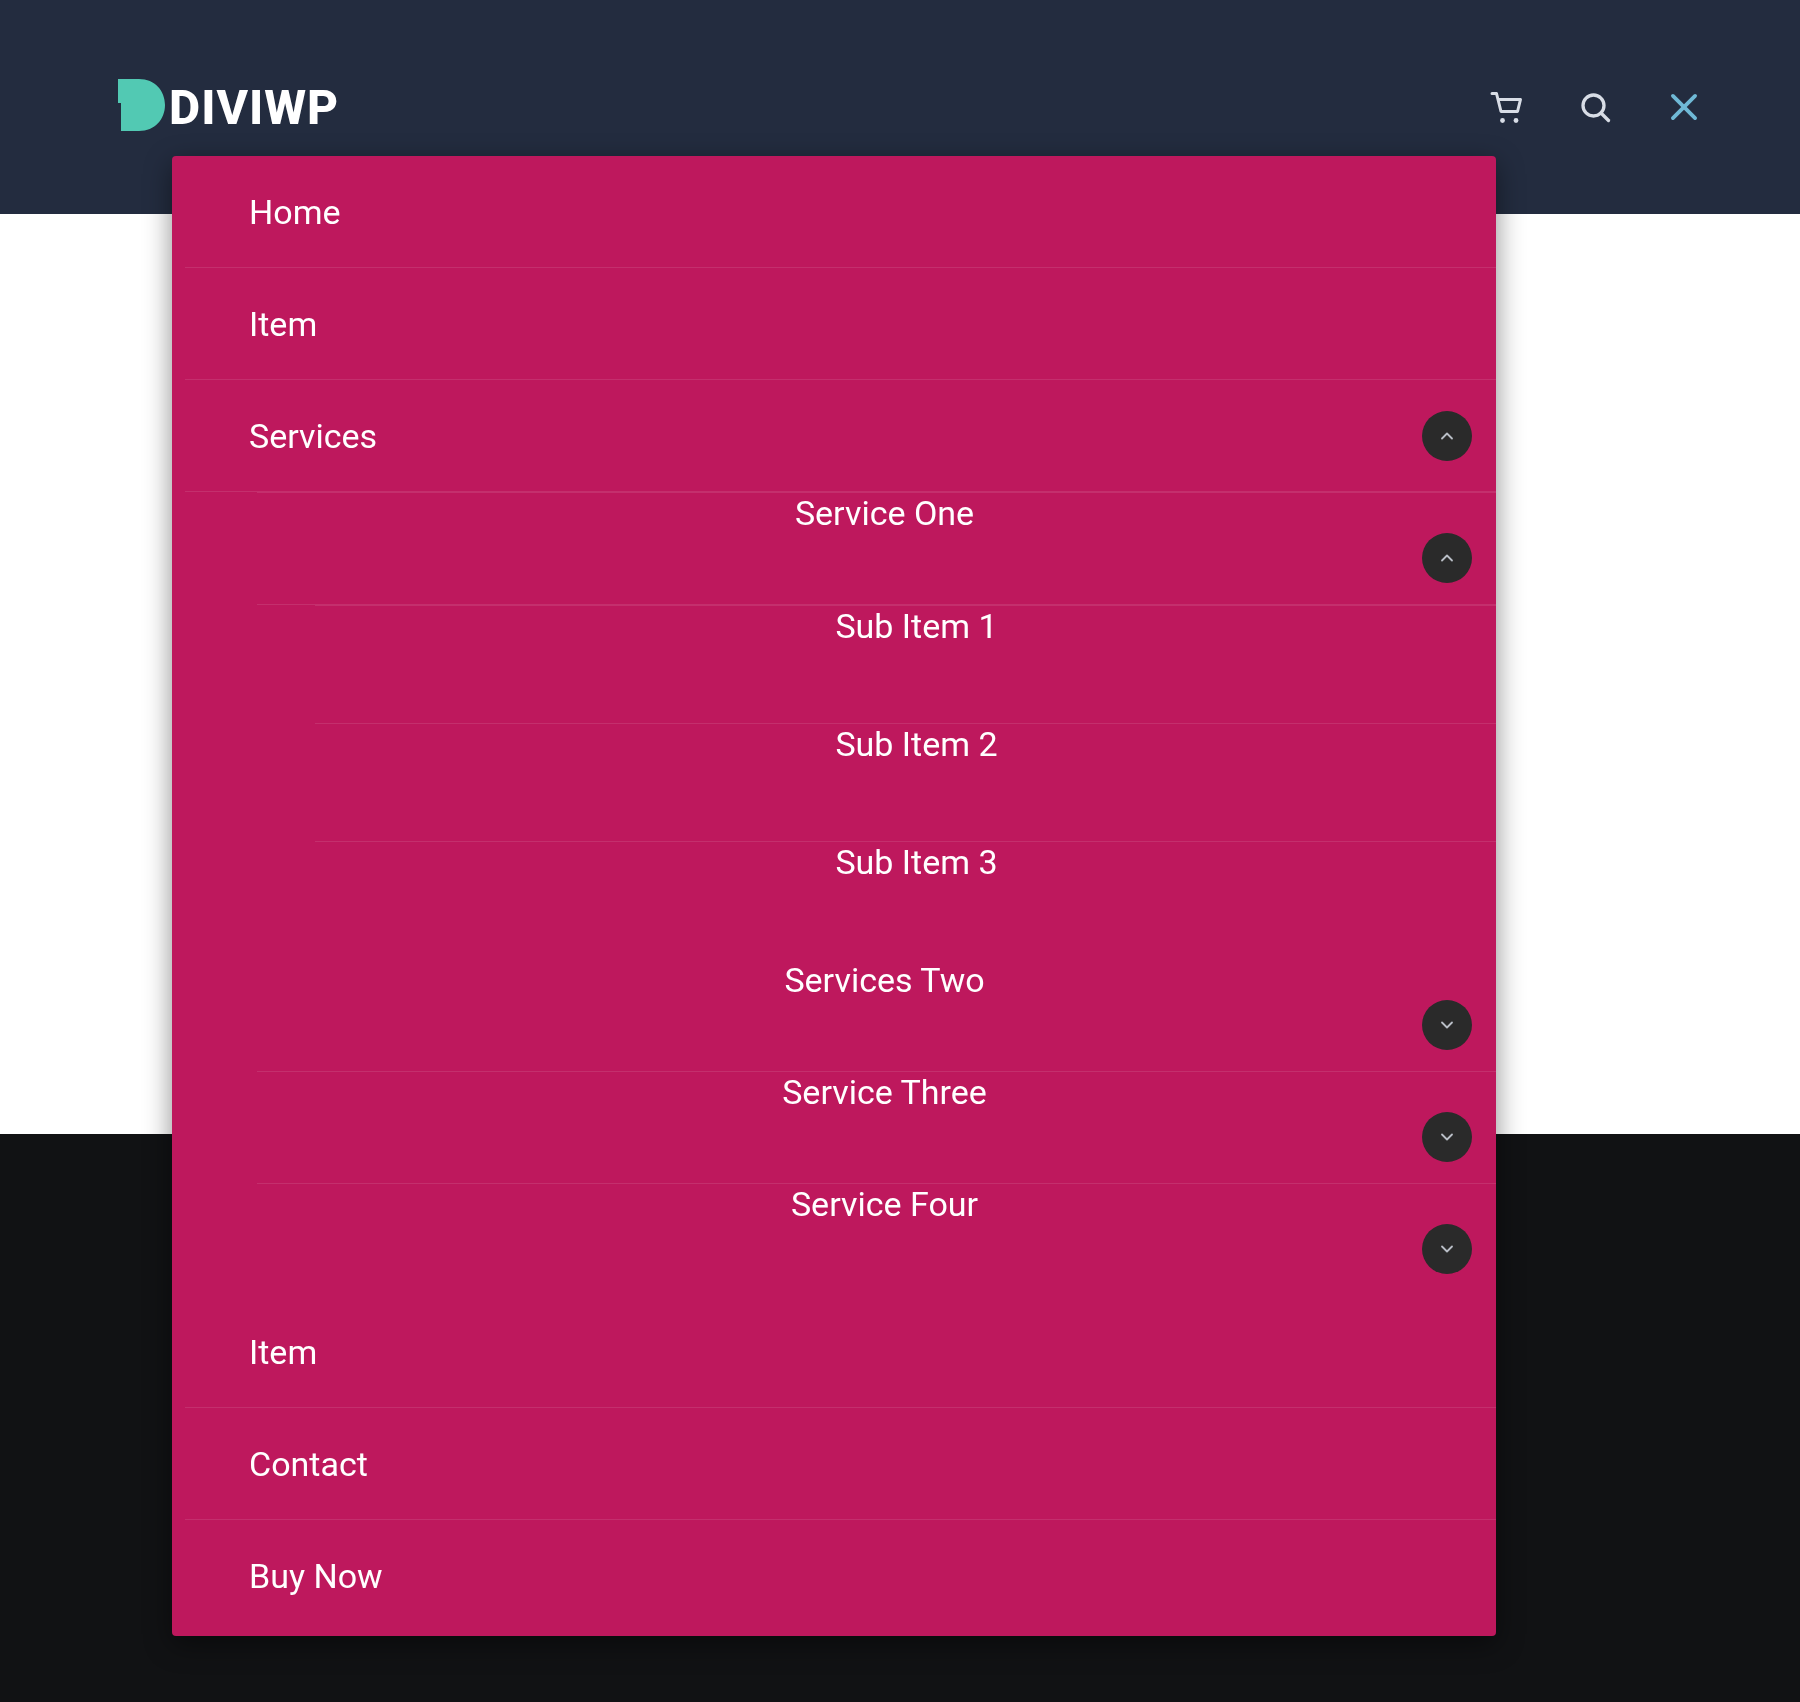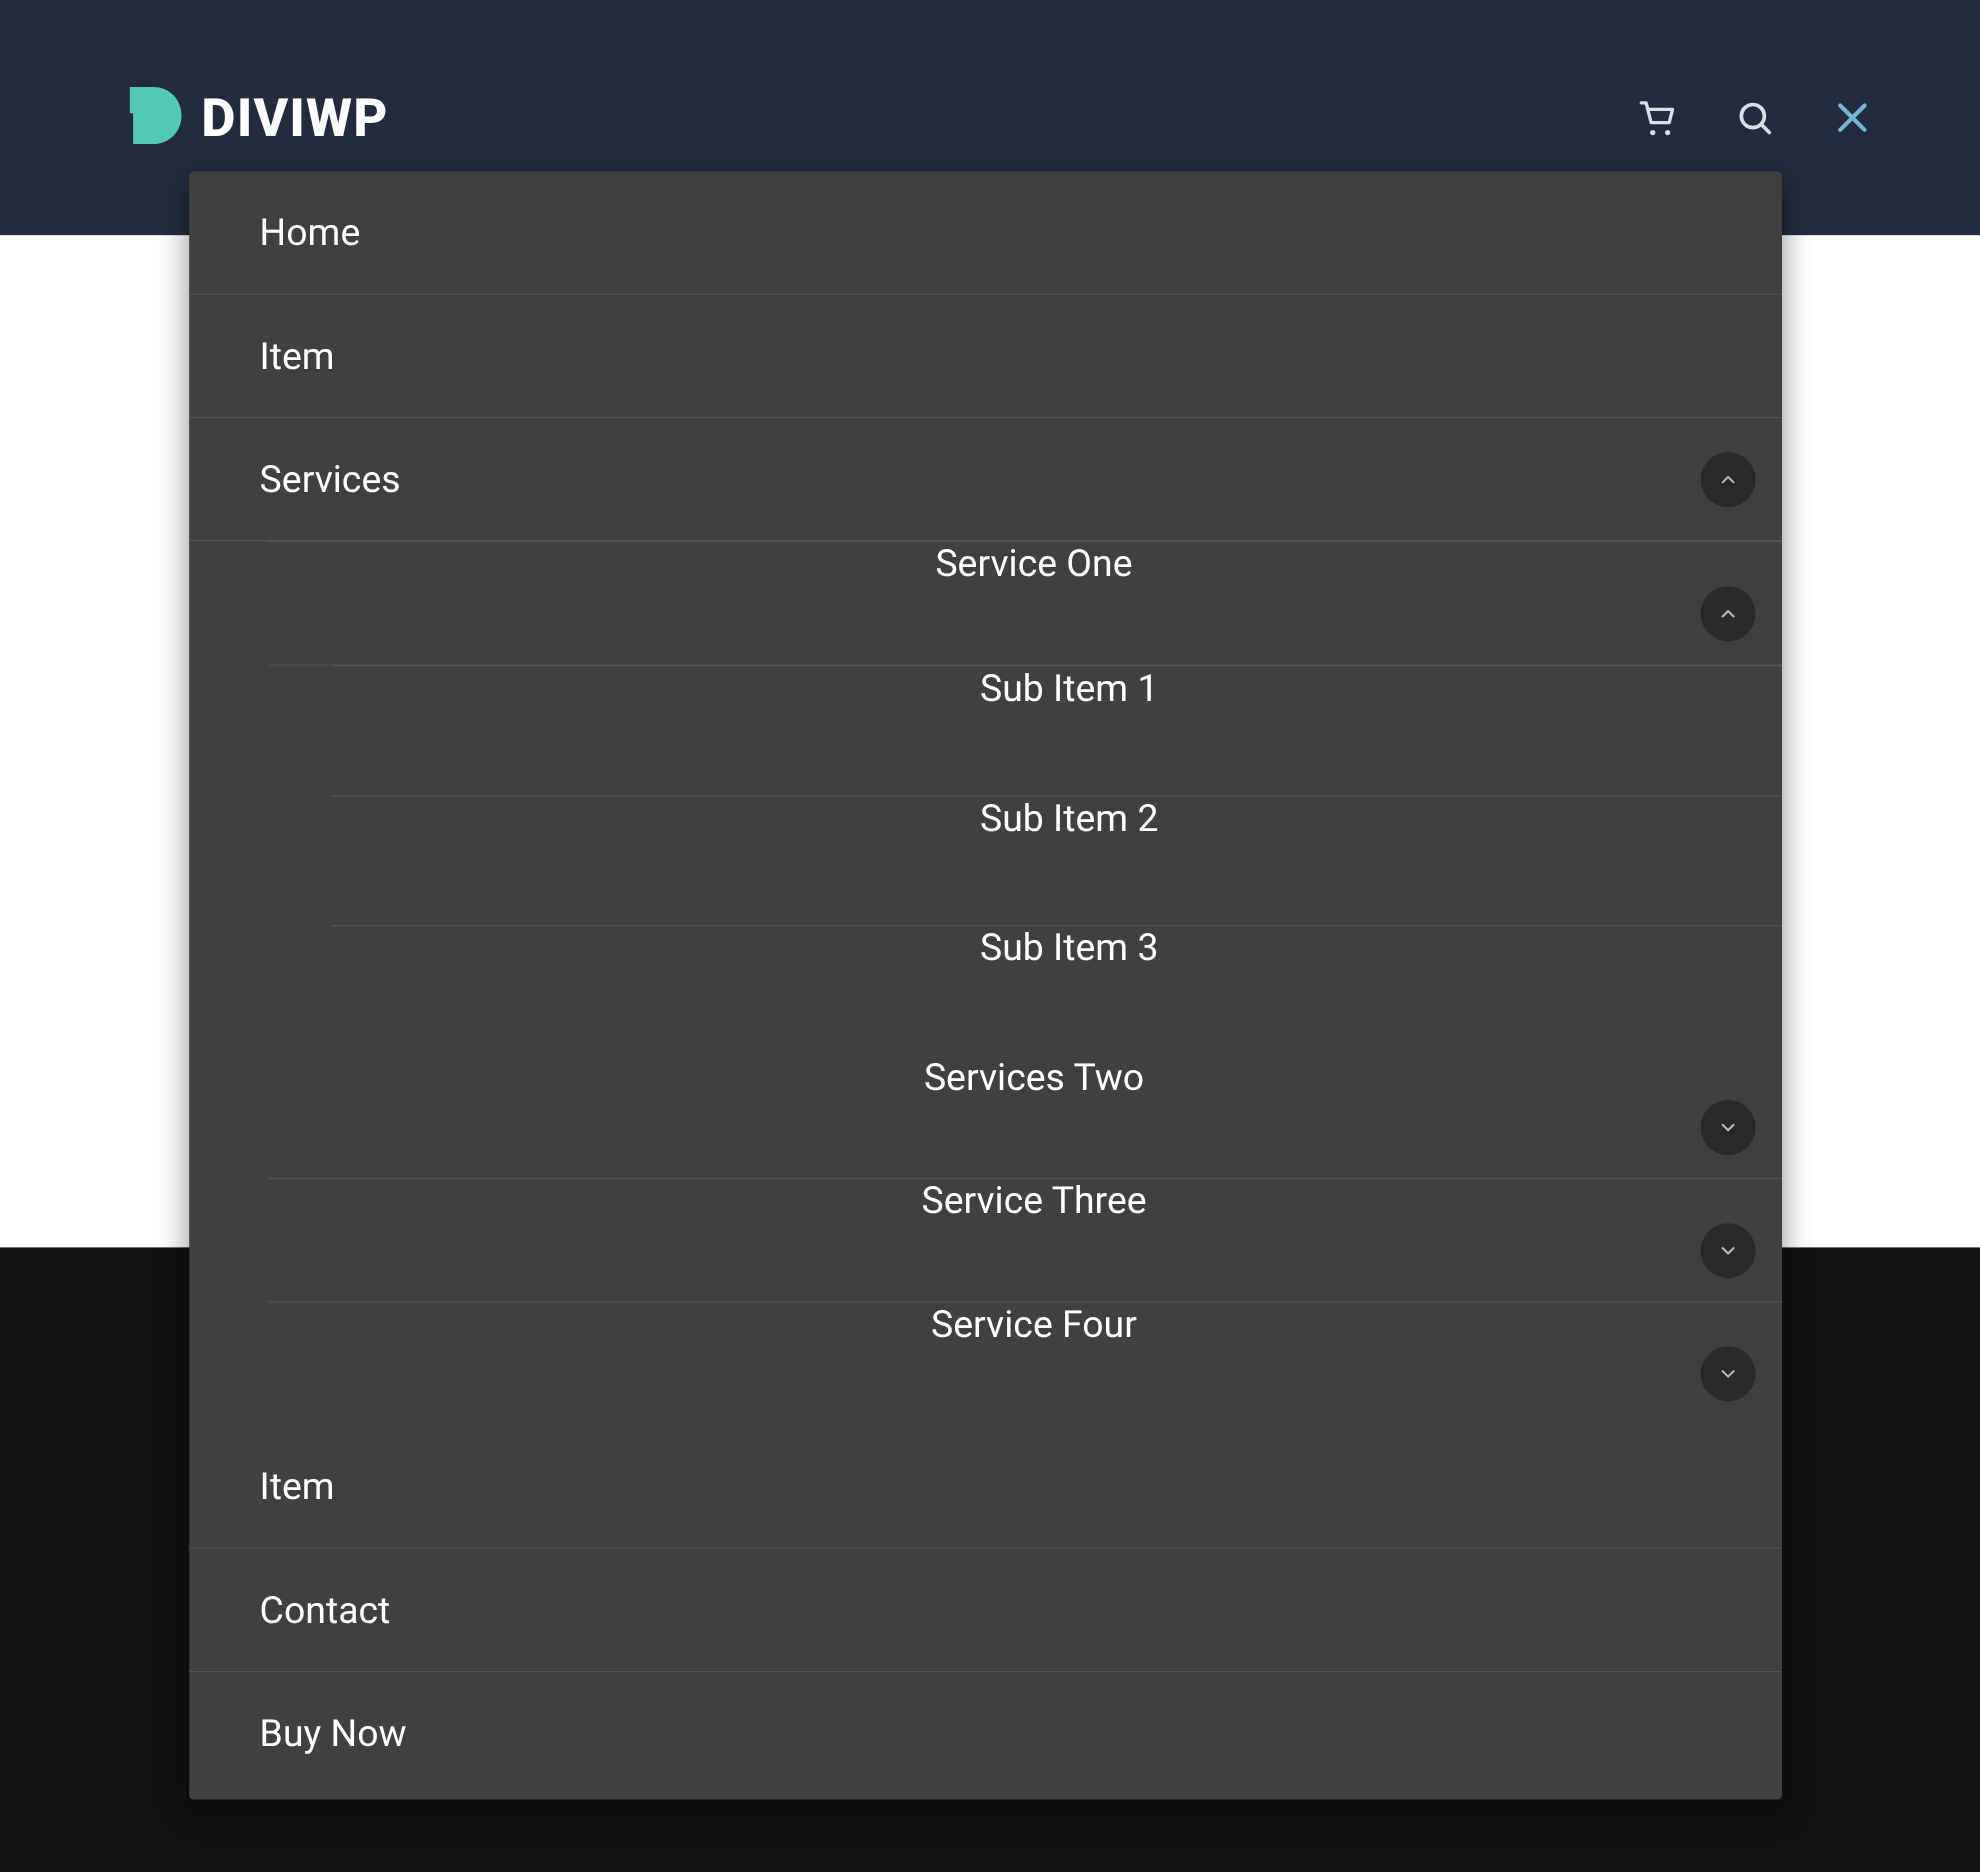--- a/index.html
+++ b/index.html
@@ -26,21 +26,20 @@
     width: 1710px;
     margin: 0 auto;
     height: 214px;
     display: flex;
     align-items: center;
     padding: 0 40px 0 60px;
   }
   .brand {
     display: flex;
     align-items: center;
-    gap: 14px;
   }
   .brand-mark {
     color: #52c9b3;
   }
   .brand-text {
     font-size: 48px;
     font-weight: 800;
     letter-spacing: 1px;
     color: #ffffff;
   }
@@ -70,25 +69,26 @@
     background: #111214;
     flex: 1 1 auto;
     width: 100%;
   }
 
   
   .menu-panel {
     position: absolute;
     top: 156px;
     left: 172px;
-    width: 1448px;
-    background: #404040;
+    width: 1324px;
+    background: #be185d;
     border-radius: 4px;
     box-shadow: 0 8px 28px rgba(0,0,0,0.45);
     padding-bottom: 4px;
+    padding-left: 13px;
   }
   .menu-item {
     display: flex;
     align-items: center;
     height: 112px;
     border-bottom: 1px solid rgba(255,255,255,0.10);
   }
   .menu-item:last-child { border-bottom: none; }
   .menu-item .label {
     color: #ffffff;

